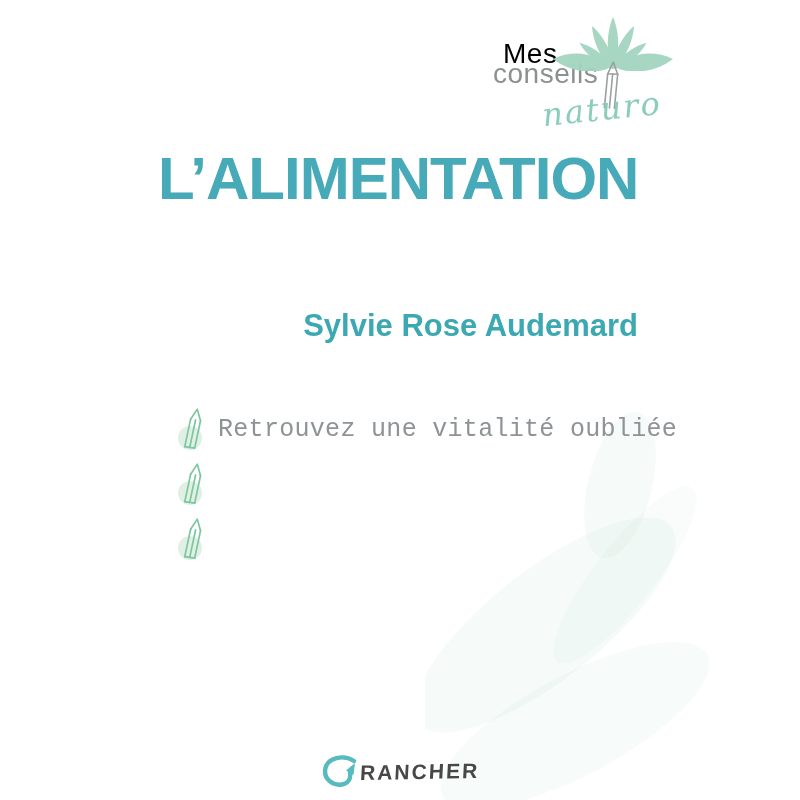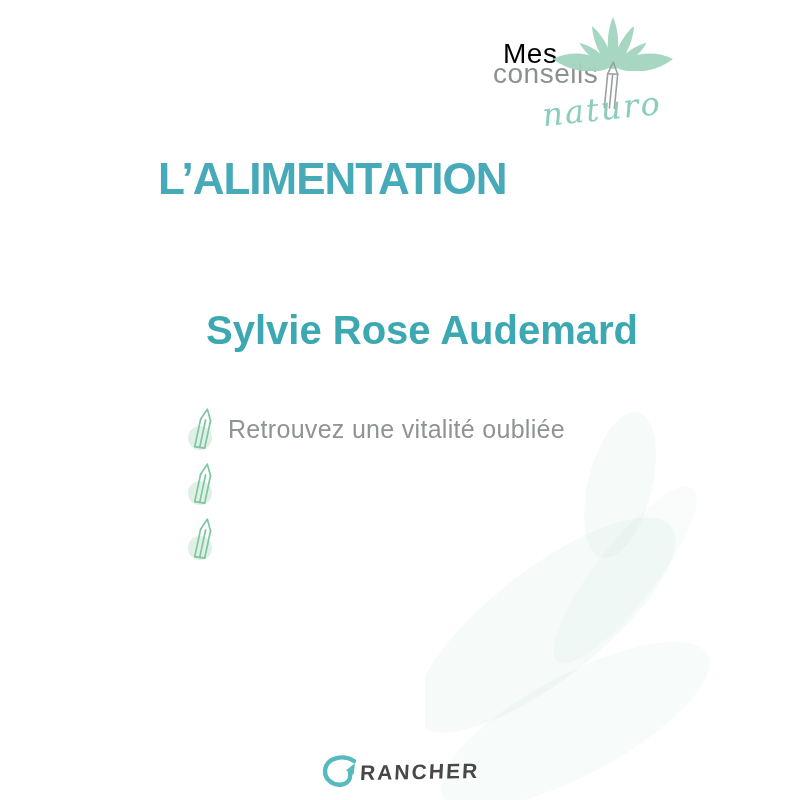--- a/index.html
+++ b/index.html
@@ -13,28 +13,28 @@
   .brand-lotus{position:absolute;left:549px;top:5px;}
   .brand-pencil{position:absolute;left:599px;top:58px;transform:rotate(3deg);}
   .brand-script{
     position:absolute;left:542px;top:90px;font-family:"DejaVu Serif",serif;
     font-style:italic;font-size:32px;color:#8bcdbb;letter-spacing:2px;
     transform:rotate(-6deg);
   }
   
   .book-title{
     position:absolute;left:158px;top:143px;width:540px;
-    font-size:44px;font-weight:700;color:#47aab8;line-height:72px;letter-spacing:-1px;
+    font-size:60px;font-weight:700;color:#47aab8;line-height:72px;letter-spacing:-1px;
   }
   .author-name{
     position:absolute;right:162px;top:308px;
-    font-size:40px;font-weight:700;color:#3ca8b2;letter-spacing:0;
+    font-size:31px;font-weight:700;color:#3ca8b2;letter-spacing:0;
   }
   
-  .bullet-list{position:absolute;left:188px;top:402px;}
+  .bullet-list{position:absolute;left:178px;top:402px;font-family:Liberation Mono, monospace;}
   .bullet-item{display:flex;align-items:center;height:55px;}
   .bullet-icon{width:34px;height:52px;position:relative;flex:0 0 34px;}
   .bullet-text{font-size:25px;color:#8e9396;margin-left:6px;letter-spacing:.3px;}
   
   .publisher-logo{position:absolute;left:0;right:0;top:754px;display:flex;justify-content:center;align-items:flex-end;}
   .publisher-name{
     font-size:21px;color:#474747;letter-spacing:2px;font-weight:700;
     transform:skewX(-4deg) rotate(-1deg);margin-left:1px;padding-bottom:6px;
     font-family:"Liberation Sans",sans-serif;
   }

